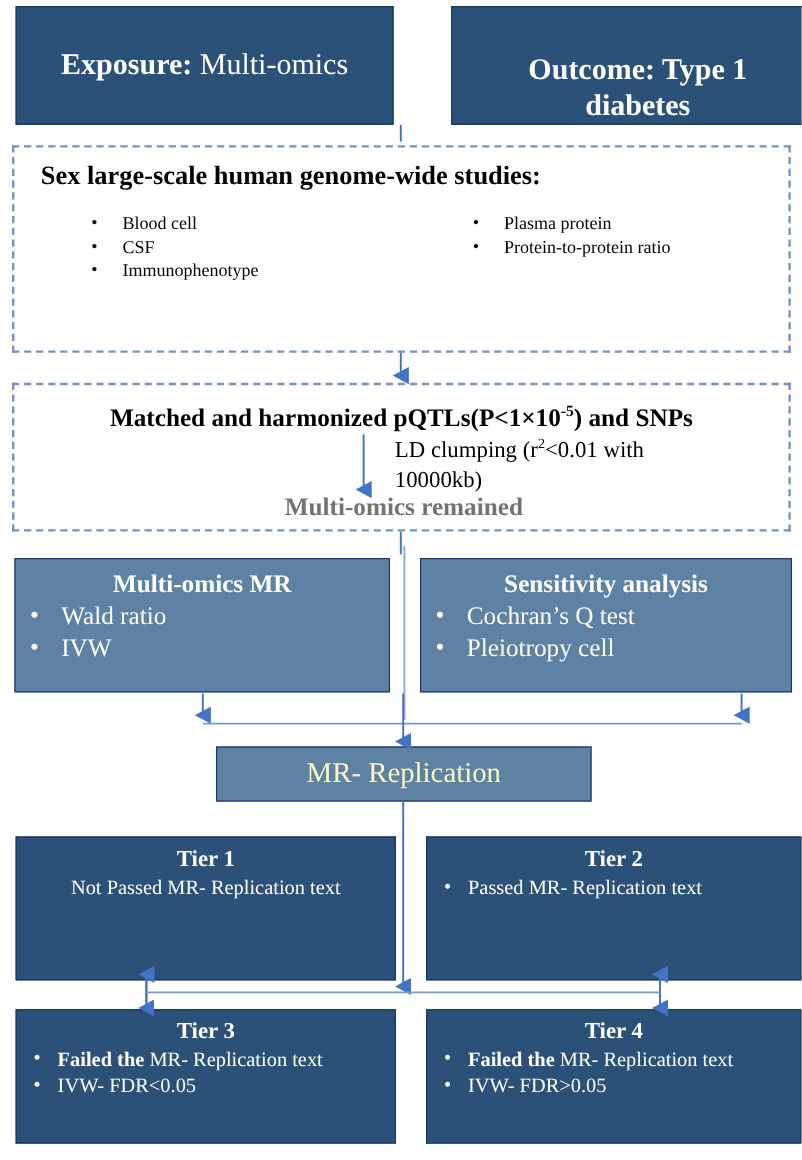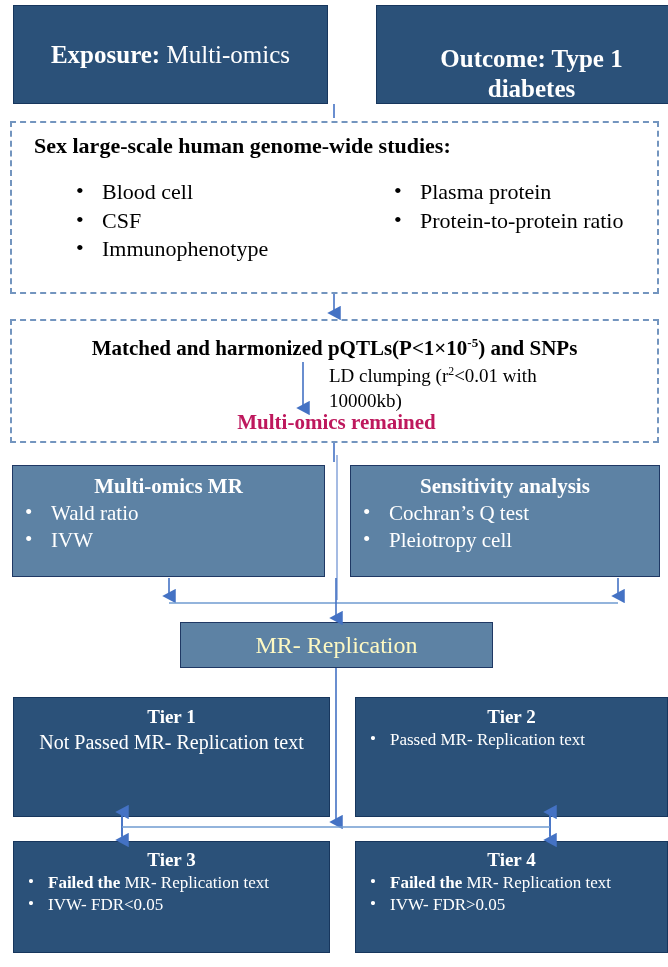--- a/index.html
+++ b/index.html
@@ -67,21 +67,21 @@
     line-height: 1.30;
   }
   .bullets li::before {
     content: "\2022";
     position: absolute;
     left: 12px;
     top: -1px;
   }
 
   .studies-list {
-    font-size: 22px;
+    font-size: 15px;
     color: #000000;
   }
 
   .boxtitle {
     font-size: 21px;
     font-weight: bold;
     text-align: center;
     line-height: 1.2;
   }
   .boxlist {
@@ -95,36 +95,36 @@
     text-align: center;
     line-height: 1.25;
   }
   .tierlist {
     font-size: 17px;
     line-height: 1.32;
   }
   .tierlist li { padding-left: 34px; }
   .tierlist li::before { left: 14px; }
   .tier-plain {
-    font-size: 20px;
+    font-size: 17px;
     text-align: center;
     line-height: 1.32;
   }
 
   .mid-label {
     position: absolute;
     font-size: 19px;
     color: #000000;
     line-height: 1.30;
   }
   .mid-bold {
     position: absolute;
     font-size: 21px;
     font-weight: bold;
-    color: #be185d;
+    color: #737373;
     text-align: center;
   }
   .hdr-bar {
     font-size: 21px;
     font-weight: bold;
     color: #000000;
     text-align: center;
     white-space: nowrap;
   }
   sup { font-size: 0.62em; vertical-align: super; line-height: 0; }

